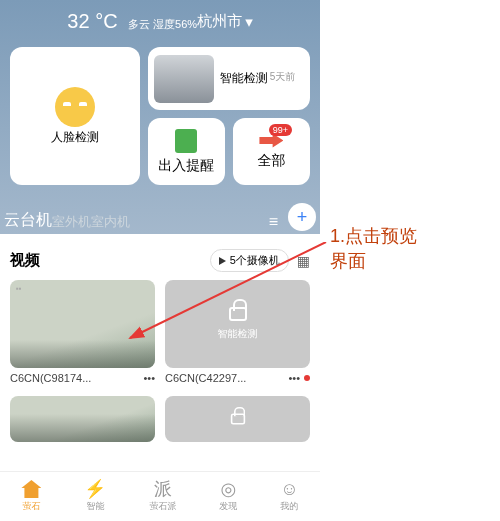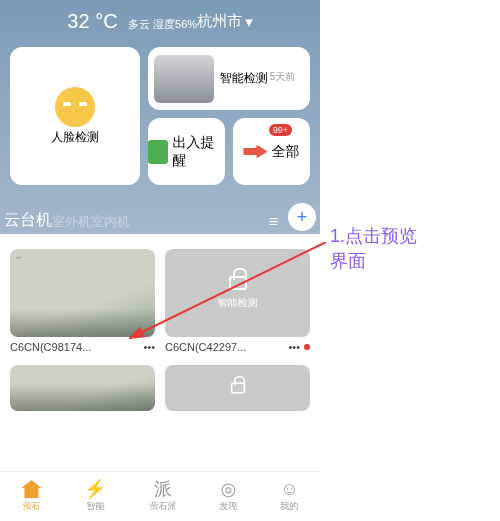--- a/index.html
+++ b/index.html
@@ -11,21 +11,21 @@
     .city{font-size:15px;display:flex;align-items:center;gap:3px}
     .cards{padding:4px 10px 10px 10px;display:grid;grid-template-columns:1fr 1.25fr;gap:8px}
     .card-face{background:#fff;border-radius:12px;height:138px;display:flex;flex-direction:column;align-items:center;justify-content:center;gap:2px}
     .face-ico{width:40px;height:40px;background:#f8c948;border-radius:50%;position:relative}
     .face-ico:before{content:"";position:absolute;width:8px;height:4px;background:#fff;border-radius:2px 2px 0 0;top:15px;left:8px;box-shadow:16px 0 #fff}
     .card-detect{background:#fff;border-radius:12px;height:63px;display:flex;align-items:center;gap:6px;padding:6px}
     .thumb{width:60px;height:48px;background:linear-gradient(180deg,#d0d4d8,#8a9199);border-radius:6px}
     .detect-txt{display:flex;flex-direction:row;gap:2px}
     .detect-title{font-size:12px}
     .detect-sub{font-size:10px;color:#999}
-    .card-small{background:#fff;border-radius:12px;height:67px;display:flex;align-items:center;justify-content:center;gap:4px;position:relative}
+    .card-small{background:#fff;border-radius:12px;height:67px;display:flex;flex-direction:column;align-items:center;justify-content:center;gap:4px;position:relative}
     .card-small .lbl{font-size:14px}
     .door-ico{width:22px;height:24px;background:#4caf50;border-radius:3px;position:relative}
     .arrow-ico{width:24px;height:14px;background:#e85744;clip-path:polygon(0 25%,55% 25%,55% 0,100% 50%,55% 100%,55% 75%,0 75%);position:relative}
     .badge99{position:absolute;top:6px;right:18px;background:#e53935;color:#fff;font-size:9px;border-radius:8px;padding:1px 4px}
     .rightcol{display:grid;grid-template-rows:63px 67px;gap:8px}
     .rightcol .row2{display:grid;grid-template-columns:1fr 1fr;gap:8px}
     .tabs{display:flex;align-items:flex-end;padding:8px 4px;gap:0;color:#e8ecef}
     .tabs .t{font-size:13px;color:#cdd6dd}
     .tabs .t.act{font-size:16px;color:#fff;font-weight:500}
     .menu-ico{margin-left:auto;color:#fff;font-size:16px}
@@ -46,21 +46,21 @@
     .lock-ico:before{content:"";position:absolute;width:10px;height:10px;border:2px solid #fff;border-radius:6px 6px 0 0;border-bottom:none;top:-10px;left:2px}
     .locktxt{color:#fff;font-size:10px;margin-top:6px}
     .vlabel{display:flex;align-items:flex-start;justify-content:space-between;font-size:11px;color:#444;padding:2px 0}
     .brand{position:absolute;top:4px;left:6px;font-size:8px;color:#aaa}
     .reddot{width:6px;height:6px;background:#e53935;border-radius:50%}
     .nav{position:absolute;bottom:0;left:0;right:0;height:50px;background:#fff;border-top:1px solid #eee;display:flex;justify-content:space-around;align-items:center}
     .nav .ni{display:flex;flex-direction:column;align-items:center;gap:2px;font-size:9px;color:#999}
     .nav .ni.act{color:#f0a030}
     .nav-ico{font-size:18px;line-height:1}
     .home-ico{width:20px;height:18px;background:#f0a030;clip-path:polygon(50% 0,100% 45%,85% 45%,85% 100%,15% 100%,15% 45%,0 45%)}
-    .annot{position:absolute;left:330px;top:224px;color:#8b5cf6;font-size:18px;line-height:1.4}
+    .annot{position:absolute;left:330px;top:224px;color:#c2410c;font-size:18px;line-height:1.4}
     .arrow-line{position:absolute;left:126px;top:242px;width:204px;height:100px;pointer-events:none}
   </style>
 </head>
 <body>
 
 <div class="phone">
   <div class="topbar">
     <div>
       <span class="temp">32 °C</span>
       <span class="weather">多云 湿度56%</span>
@@ -100,20 +100,28 @@
 
   <div class="tabs">
     <span class="t act">云台机</span>
     <span class="t">室外机</span>
     <span class="t">室内机</span>
     <span class="menu-ico">≡</span>
     <div class="add-btn">+</div>
   </div>
 
   <div class="section">
+    <div class="sec-head">
+      <div class="sec-title">视频</div>
+      <div class="pill">
+        <span class="play"></span>
+        <span>5个摄像机</span>
+      </div>
+      <span class="grid-ico">▦</span>
+    </div>
     <div class="vgrid">
       <div class="vitem">
         <div class="vthumb live">
           <span class="brand">▪▪</span>
         </div>
         <div class="vlabel">
           <span>C6CN(C98174...</span>
           <span>•••</span>
         </div>
       </div>

